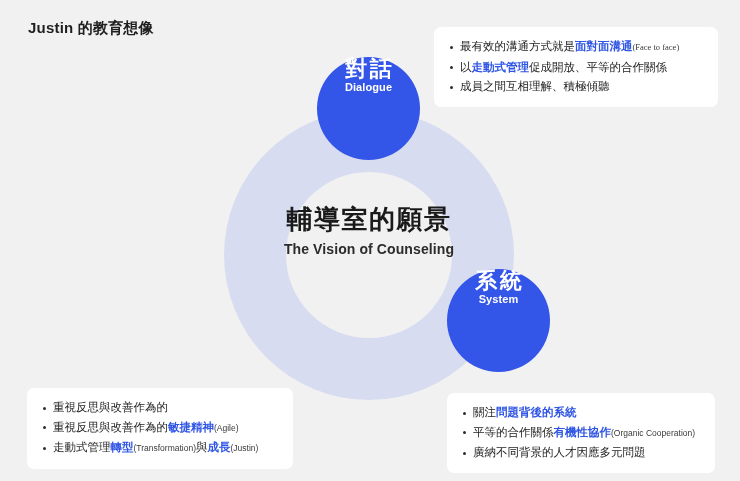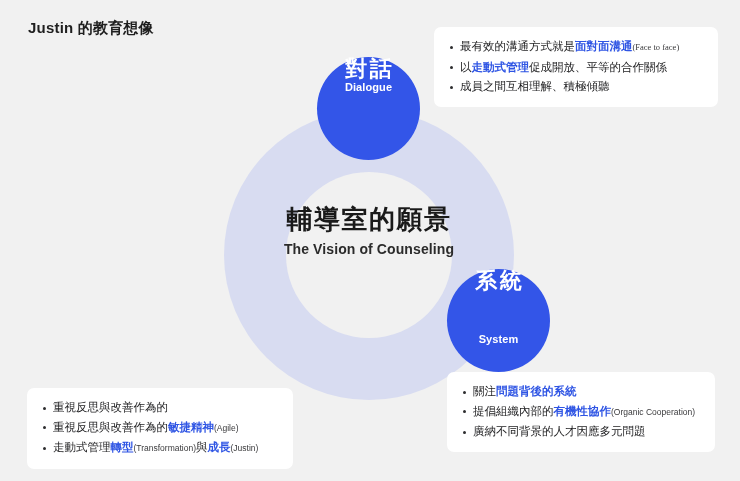--- a/index.html
+++ b/index.html
@@ -108,21 +108,21 @@
     text-indent: 2.5px;
     line-height: 1.1;
   }
   .node .en {
     font-size: 11px;
     font-weight: bold;
     letter-spacing: 0.1px;
   }
   .node-dialogue { left: 317px; top: 57px; }
   .node-learning { left: 189px; top: 269px; }
-  .node-system   { left: 447px; top: 269px; gap: 40px; }
+  .node-system   { left: 447px; top: 269px; }
 
   
   .card {
     position: absolute;
     background: #ffffff;
     border-radius: 7px;
     box-sizing: border-box;
     padding: 10px 14px 10px 10px;
   }
   .card ul {
@@ -145,21 +145,21 @@
     width: 3px;
     height: 3px;
     border-radius: 50%;
     background: #2c2c2e;
   }
   .hl { color: #2f55e4; font-weight: bold; }
   .en-note { font-size: 8.5px; color: #3a3a3c; letter-spacing: 0; }
 
   .card-dialogue { left: 434px; top: 27px;  width: 284px; font-family: Liberation Serif, serif; }
   .card-learning { left: 27px;  top: 388px; width: 266px; }
-  .card-system   { left: 447px; top: 372px; width: 268px; }
+  .card-system   { left: 447px; top: 393px; width: 268px; }
 </style>
 </head>
 <body>
 
 <div id="slide">
 
   <div class="page-title">Justin 的教育想像</div>
 
   <div class="diagram">
 
@@ -196,18 +196,18 @@
     <ul>
         <li><span>重視反思與改善作為的</span></li>
         <li><span>重視反思與改善作為的</span><span class="hl">敏捷精神</span><span class="en-note">(Agile)</span></li>
         <li><span>走動式管理</span><span class="hl">轉型</span><span class="en-note">(Transformation)</span><span>與</span><span class="hl">成長</span><span class="en-note">(Justin)</span></li>
       </ul>
   </div>
 
   <div class="card card-system">
     <ul>
         <li><span>關注</span><span class="hl">問題背後的系統</span></li>
-        <li><span>提倡組織內部的</span><span class="hl">有機性協作</span><span class="en-note">(Organic Cooperation)</span></li>
+        <li><span>平等的合作關係</span><span class="hl">有機性協作</span><span class="en-note">(Organic Cooperation)</span></li>
         <li><span>廣納不同背景的人才因應多元問題</span></li>
       </ul>
   </div>
 
 </div>
 
 </body></html>

